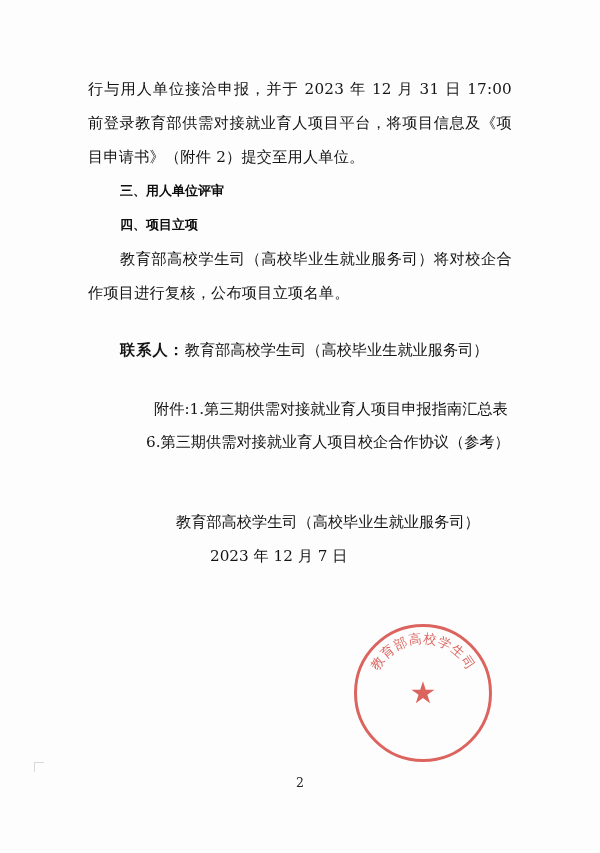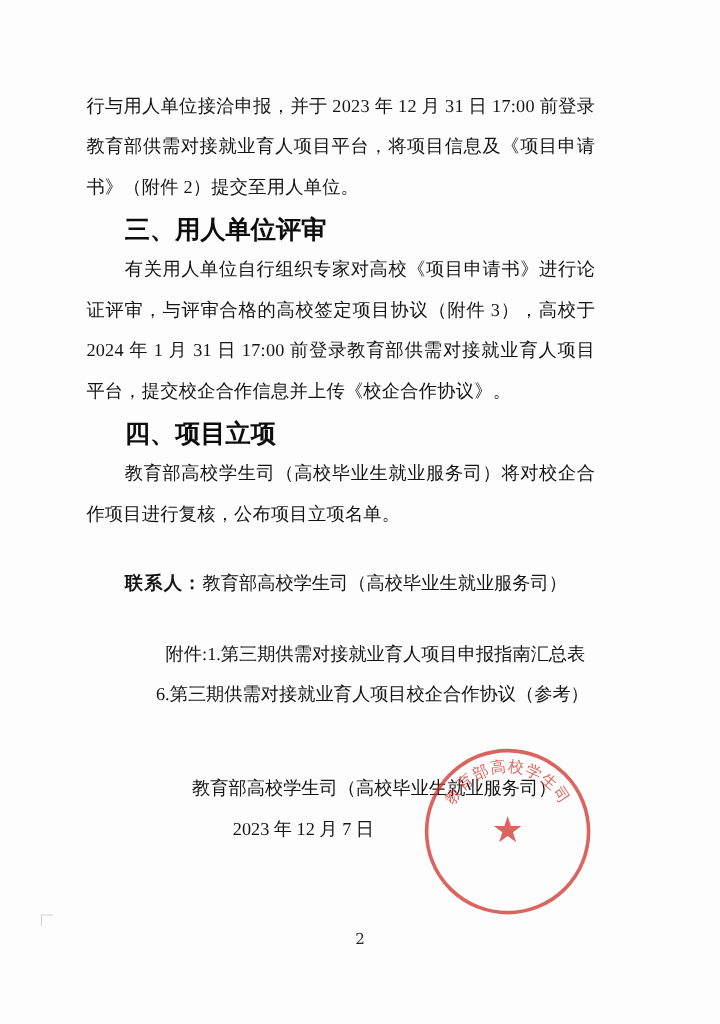--- a/index.html
+++ b/index.html
@@ -18,39 +18,38 @@
   .page {
     position: absolute;
     left: 0;
     top: 0;
     width: 600px;
     height: 853px;
     background: #fdfdfd;
   }
   .content {
     position: absolute;
-    left: 72px;
+    left: 88px;
     top: 72px;
     width: 424px;
-    font-family: Liberation Serif, serif;
   }
   .para {
     font-size: 15.2px;
     line-height: 34px;
     letter-spacing: 0.2px;
     text-align: justify;
     text-justify: inter-ideograph;
     margin: 0;
     color: #141414;
   }
   .para.indent {
     text-indent: 32px;
   }
   .heading {
-    font-size: 21px;
+    font-size: 13px;
     line-height: 34px;
     font-weight: bold;
     text-indent: 32px;
     margin: 0;
     color: #0d0d0d;
   }
   .contact-block {
     margin-top: 24px;
     padding-left: 32px;
   }
@@ -176,21 +175,20 @@
 <body>
 
 <div class="page">
 
   <div class="content">
 
     <p class="para">行与用人单位接洽申报，并于 2023 年 12 月 31 日 17:00 前登录教育部供需对接就业育人项目平台，将项目信息及《项目申请书》（附件 2）提交至用人单位。</p>
 
     <div class="heading">三、用人单位评审</div>
 
-    <p class="para indent">有关用人单位自行组织专家对高校《项目申请书》进行论证评审，与评审合格的高校签定项目协议（附件 3），高校于 2024 年 1 月 31 日 17:00 前登录教育部供需对接就业育人项目平台，提交校企合作信息并上传《校企合作协议》。</p>
 
     <div class="heading">四、项目立项</div>
 
     <p class="para indent">教育部高校学生司（高校毕业生就业服务司）将对校企合作项目进行复核，公布项目立项名单。</p>
 
     <div class="contact-block">
       <div class="contact-line">
         <span class="label">联系人：</span><span>教育部高校学生司（高校毕业生就业服务司）</span>
       </div>
     </div>

